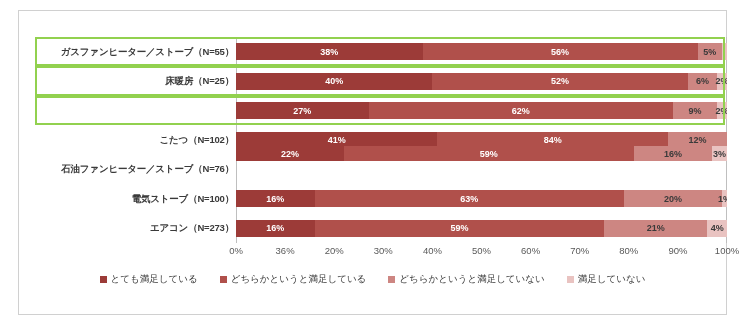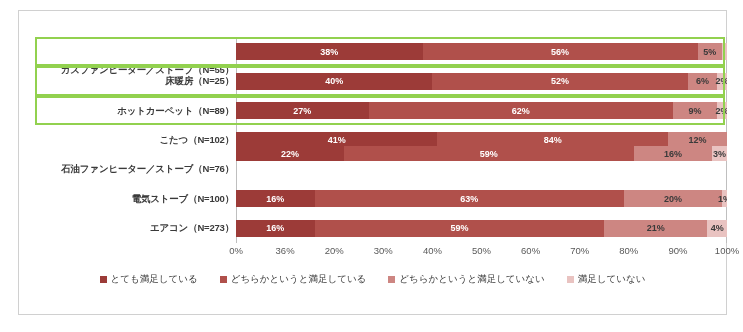--- a/index.html
+++ b/index.html
@@ -118,23 +118,22 @@
     pointer-events:none;
     background:transparent;
   }
 </style>
 </head>
 <body>
 
 <div id="chart-frame">
 
   <div class="rowlabels">
-      <div class="rowlabel" style="top: 28px;">ガスファンヒーター／ストーブ（N=55）</div>
+      <div class="rowlabel" style="top: 10px;">ガスファンヒーター／ストーブ（N=55）</div>
       <div class="rowlabel" style="top: 39.1429px;">床暖房（N=25）</div>
-      <div class="rowlabel" style="top: 68.5714px;">ホットカーペット（N=89）</div>
       <div class="rowlabel" style="top: 98px;">こたつ（N=102）</div>
       <div class="rowlabel" style="top: 127.429px;">石油ファンヒーター／ストーブ（N=76）</div>
       <div class="rowlabel" style="top: 156.857px;">電気ストーブ（N=100）</div>
       <div class="rowlabel" style="top: 186.286px;">エアコン（N=273）</div>
     </div>
 
   <div class="plot">
     <div class="axis-line"></div>
     <div class="axis-line right"></div>
   <div class="barrow" style="top: 6.21429px; height: 17px;">

